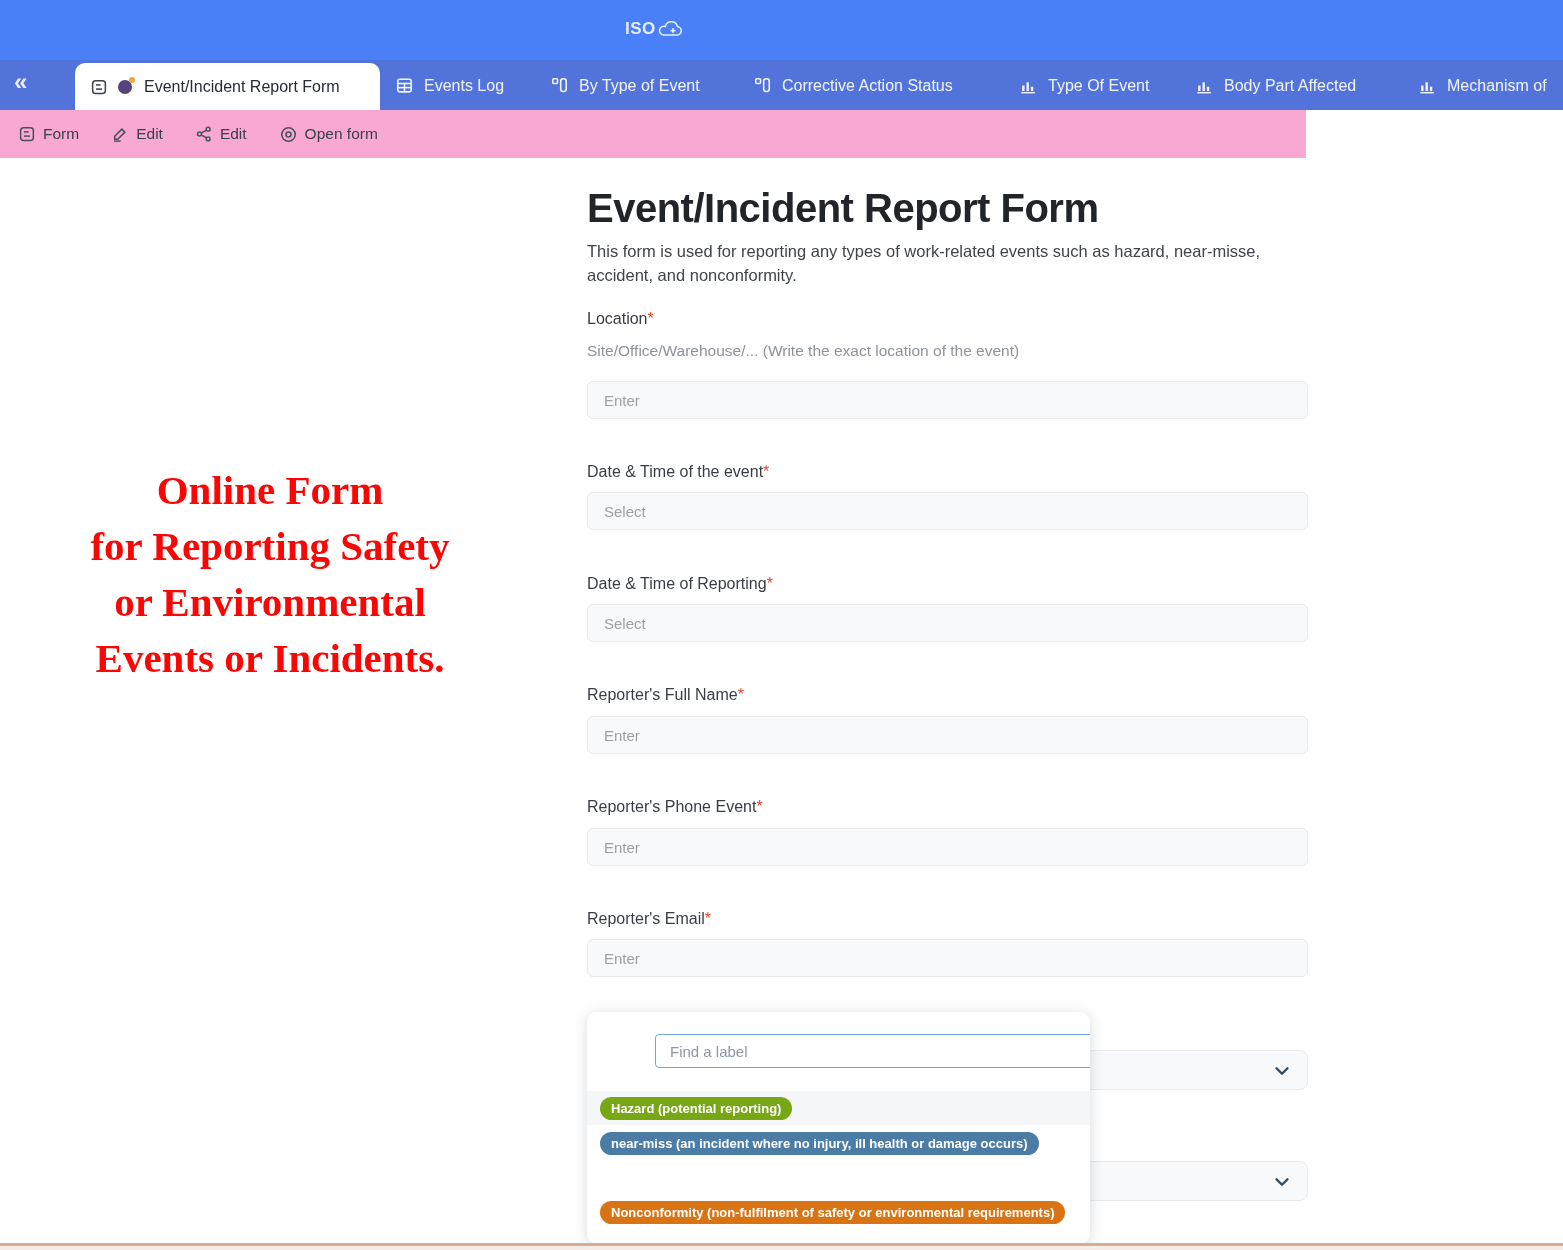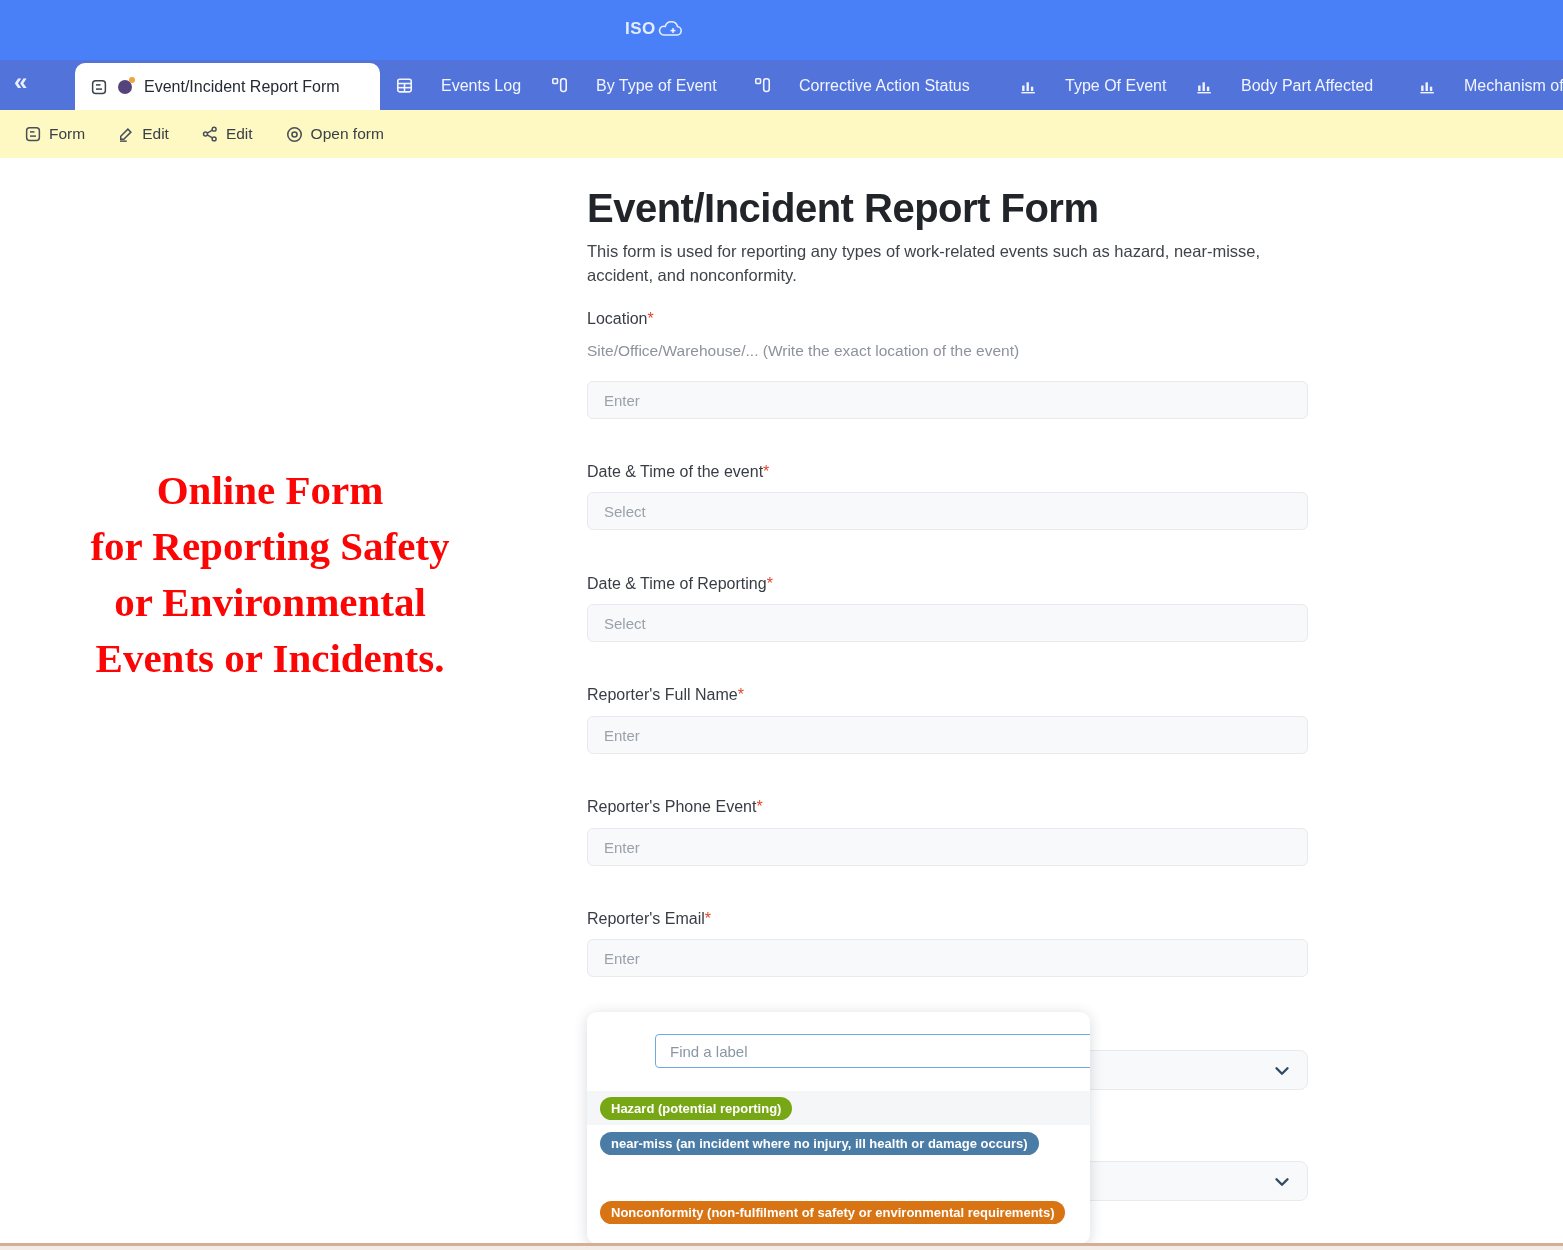--- a/index.html
+++ b/index.html
@@ -16,26 +16,26 @@
   .tabbar { position:absolute; left:0; top:60px; width:1563px; height:50px; background:#5273d9; overflow:hidden; }
   .collapse { position:absolute; left:14px; top:8px; font-size:24px; font-weight:bold; color:#eaf0ff; cursor:pointer; }
   .tab-active {
     position:absolute; left:75px; top:3px; width:305px; height:47px; background:#ffffff;
     border-radius:10px 10px 0 0; display:flex; align-items:center; padding-left:15px; gap:10px;
   }
   .tab-active .tlabel { font-size:16px; color:#262b33; font-weight:500; }
   .dot-wrap { position:relative; width:16px; height:16px; }
   .dot-main { position:absolute; left:0; top:1px; width:14px; height:14px; border-radius:50%; background:#55437c; }
   .dot-badge { position:absolute; right:-1px; top:-2px; width:6px; height:6px; border-radius:50%; background:#f2a33c; }
-  .itab { position:absolute; top:0; height:51px; display:flex; align-items:center; gap:27px; color:#f2f5ff; }
+  .itab { position:absolute; top:0; height:51px; display:flex; align-items:center; gap:10px; color:#f2f5ff; }
   .itab .tlabel { font-size:16px; font-weight:500; white-space:nowrap; }
   .itab svg, .tab-active svg { flex:0 0 auto; }
   
-  .toolbar { position:absolute; left:0; top:110px; width:1563px; height:48px; background:#fef9c3;
-             display:flex; align-items:center; padding-left:24px; gap:32px; }
+  .toolbar { position:absolute; left:0; top:110px; width:1306px; height:48px; background:#f9a8d4;
+             display:flex; align-items:center; padding-left:18px; gap:32px; }
   .tool { display:flex; align-items:center; gap:7px; color:#3a4048; cursor:pointer; }
   .tool .tlabel { font-size:15.5px; }
   
   .ftitle { position:absolute; left:587px; top:186px; font-size:40px; font-weight:bold; color:#212529; letter-spacing:-.5px; }
   .fdesc  { position:absolute; left:587px; top:240px; width:706px; font-size:16.5px; line-height:1.45; color:#3f444a; }
   .flabel { position:absolute; left:587px; font-size:16px; color:#383d44; }
   .req { color:#e0452c; }
   .fhelp { position:absolute; left:587px; font-size:15.5px; color:#8d939c; }
   .finput {
     position:absolute; left:587px; width:721px; height:38px; background:#f8f9fb;

